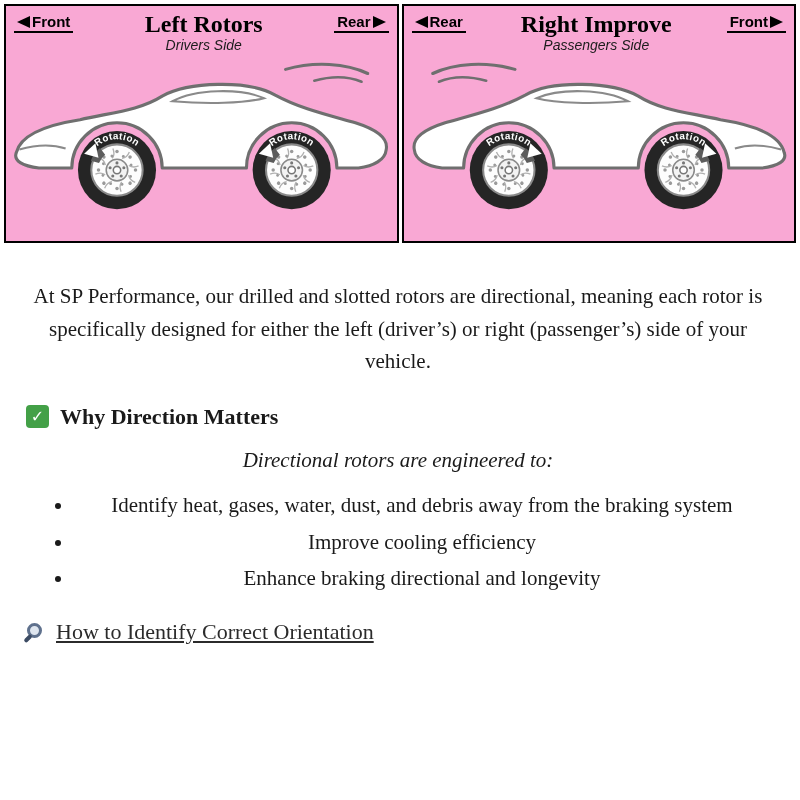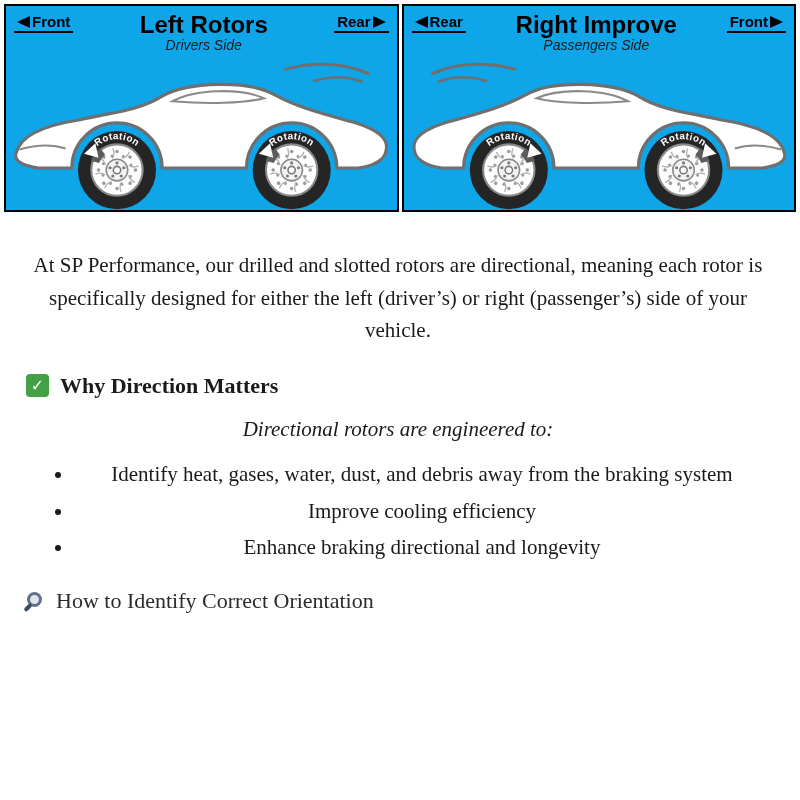--- a/index.html
+++ b/index.html
@@ -6,52 +6,52 @@
   html, body { margin: 0; padding: 0; background: #ffffff; }
   body {
     width: 800px; height: 800px; overflow: hidden;
     font-family: "Liberation Serif", serif;
     color: #1a1a1a;
   }
 
   
   .diagram { display: flex; gap: 3px; padding: 4px 4px 0 4px; }
   .panel {
-    flex: 1; border: 2.5px solid #000; background: #0ea5e9;
-    height: 208px; overflow: hidden;
+    flex: 1; border: 2.5px solid #000; background: #f9a8d4;
+    height: 239px; overflow: hidden;
     font-family: "Liberation Sans", sans-serif;
   }
   .panel-header {
     display: flex; justify-content: space-between; align-items: flex-start;
     padding: 7px 8px 0 8px;
   }
   .dir {
     display: inline-flex; align-items: center; gap: 2px;
     border-bottom: 2.5px solid #000; padding: 0 3px 1px 3px;
     font-weight: bold; font-size: 15px; color: #000;
   }
   .tri-left  { width:0; height:0; border-top:6px solid transparent; border-bottom:6px solid transparent; border-right:13px solid #000; }
   .tri-right { width:0; height:0; border-top:6px solid transparent; border-bottom:6px solid transparent; border-left:13px solid #000; }
   .title-block { text-align: center; margin-top: -1px; }
-  .panel-title { font-weight: bold; font-size: 24px; line-height: 1.05; color: #000; }
+  .panel-title { font-weight: bold; font-size: 24px; line-height: 1.05; color: #000; font-family: Liberation Serif, serif; }
   .panel-subtitle { font-weight: normal; font-style: italic; font-size: 14px; color: #1c1c1c; }
   .car-svg { display: block; width: 100%; height: auto; margin-top: 2px; }
   .rot-text {
     fill: #ffffff; font-family: "Liberation Sans", sans-serif;
     font-size: 9.5px; font-weight: bold; letter-spacing: 0.4px;
   }
 
   
   .article { padding: 23px 30px 0 26px; text-align: center; }
   .article p { font-size: 21px; line-height: 1.55; margin: 14px 0; }
   .section-heading {
     display: flex; align-items: center; gap: 11px;
     font-size: 22px; margin: 26px 0 12px 0; font-weight: bold;
   }
-  .section-heading.light { font-weight: normal; color: #2b2b2b; margin-top: 24px; }
+  .section-heading.light { font-weight: normal; color: #2b2b2b; margin-top: 24px; text-decoration: underline; }
   .lead { margin: 12px 0 8px 0; font-style: italic; }
   .article ul { margin: 8px 0 16px 0; padding-left: 48px; }
   .article li { font-size: 21px; line-height: 1.5; margin: 5px 0; }
 
   
   .check-icon {
     flex: 0 0 auto; width: 23px; height: 23px; border-radius: 4px;
     background: #43a047; color: #fff; display: inline-flex;
     align-items: center; justify-content: center;
     font-family: "DejaVu Sans", sans-serif; font-size: 16px; font-weight: bold;

